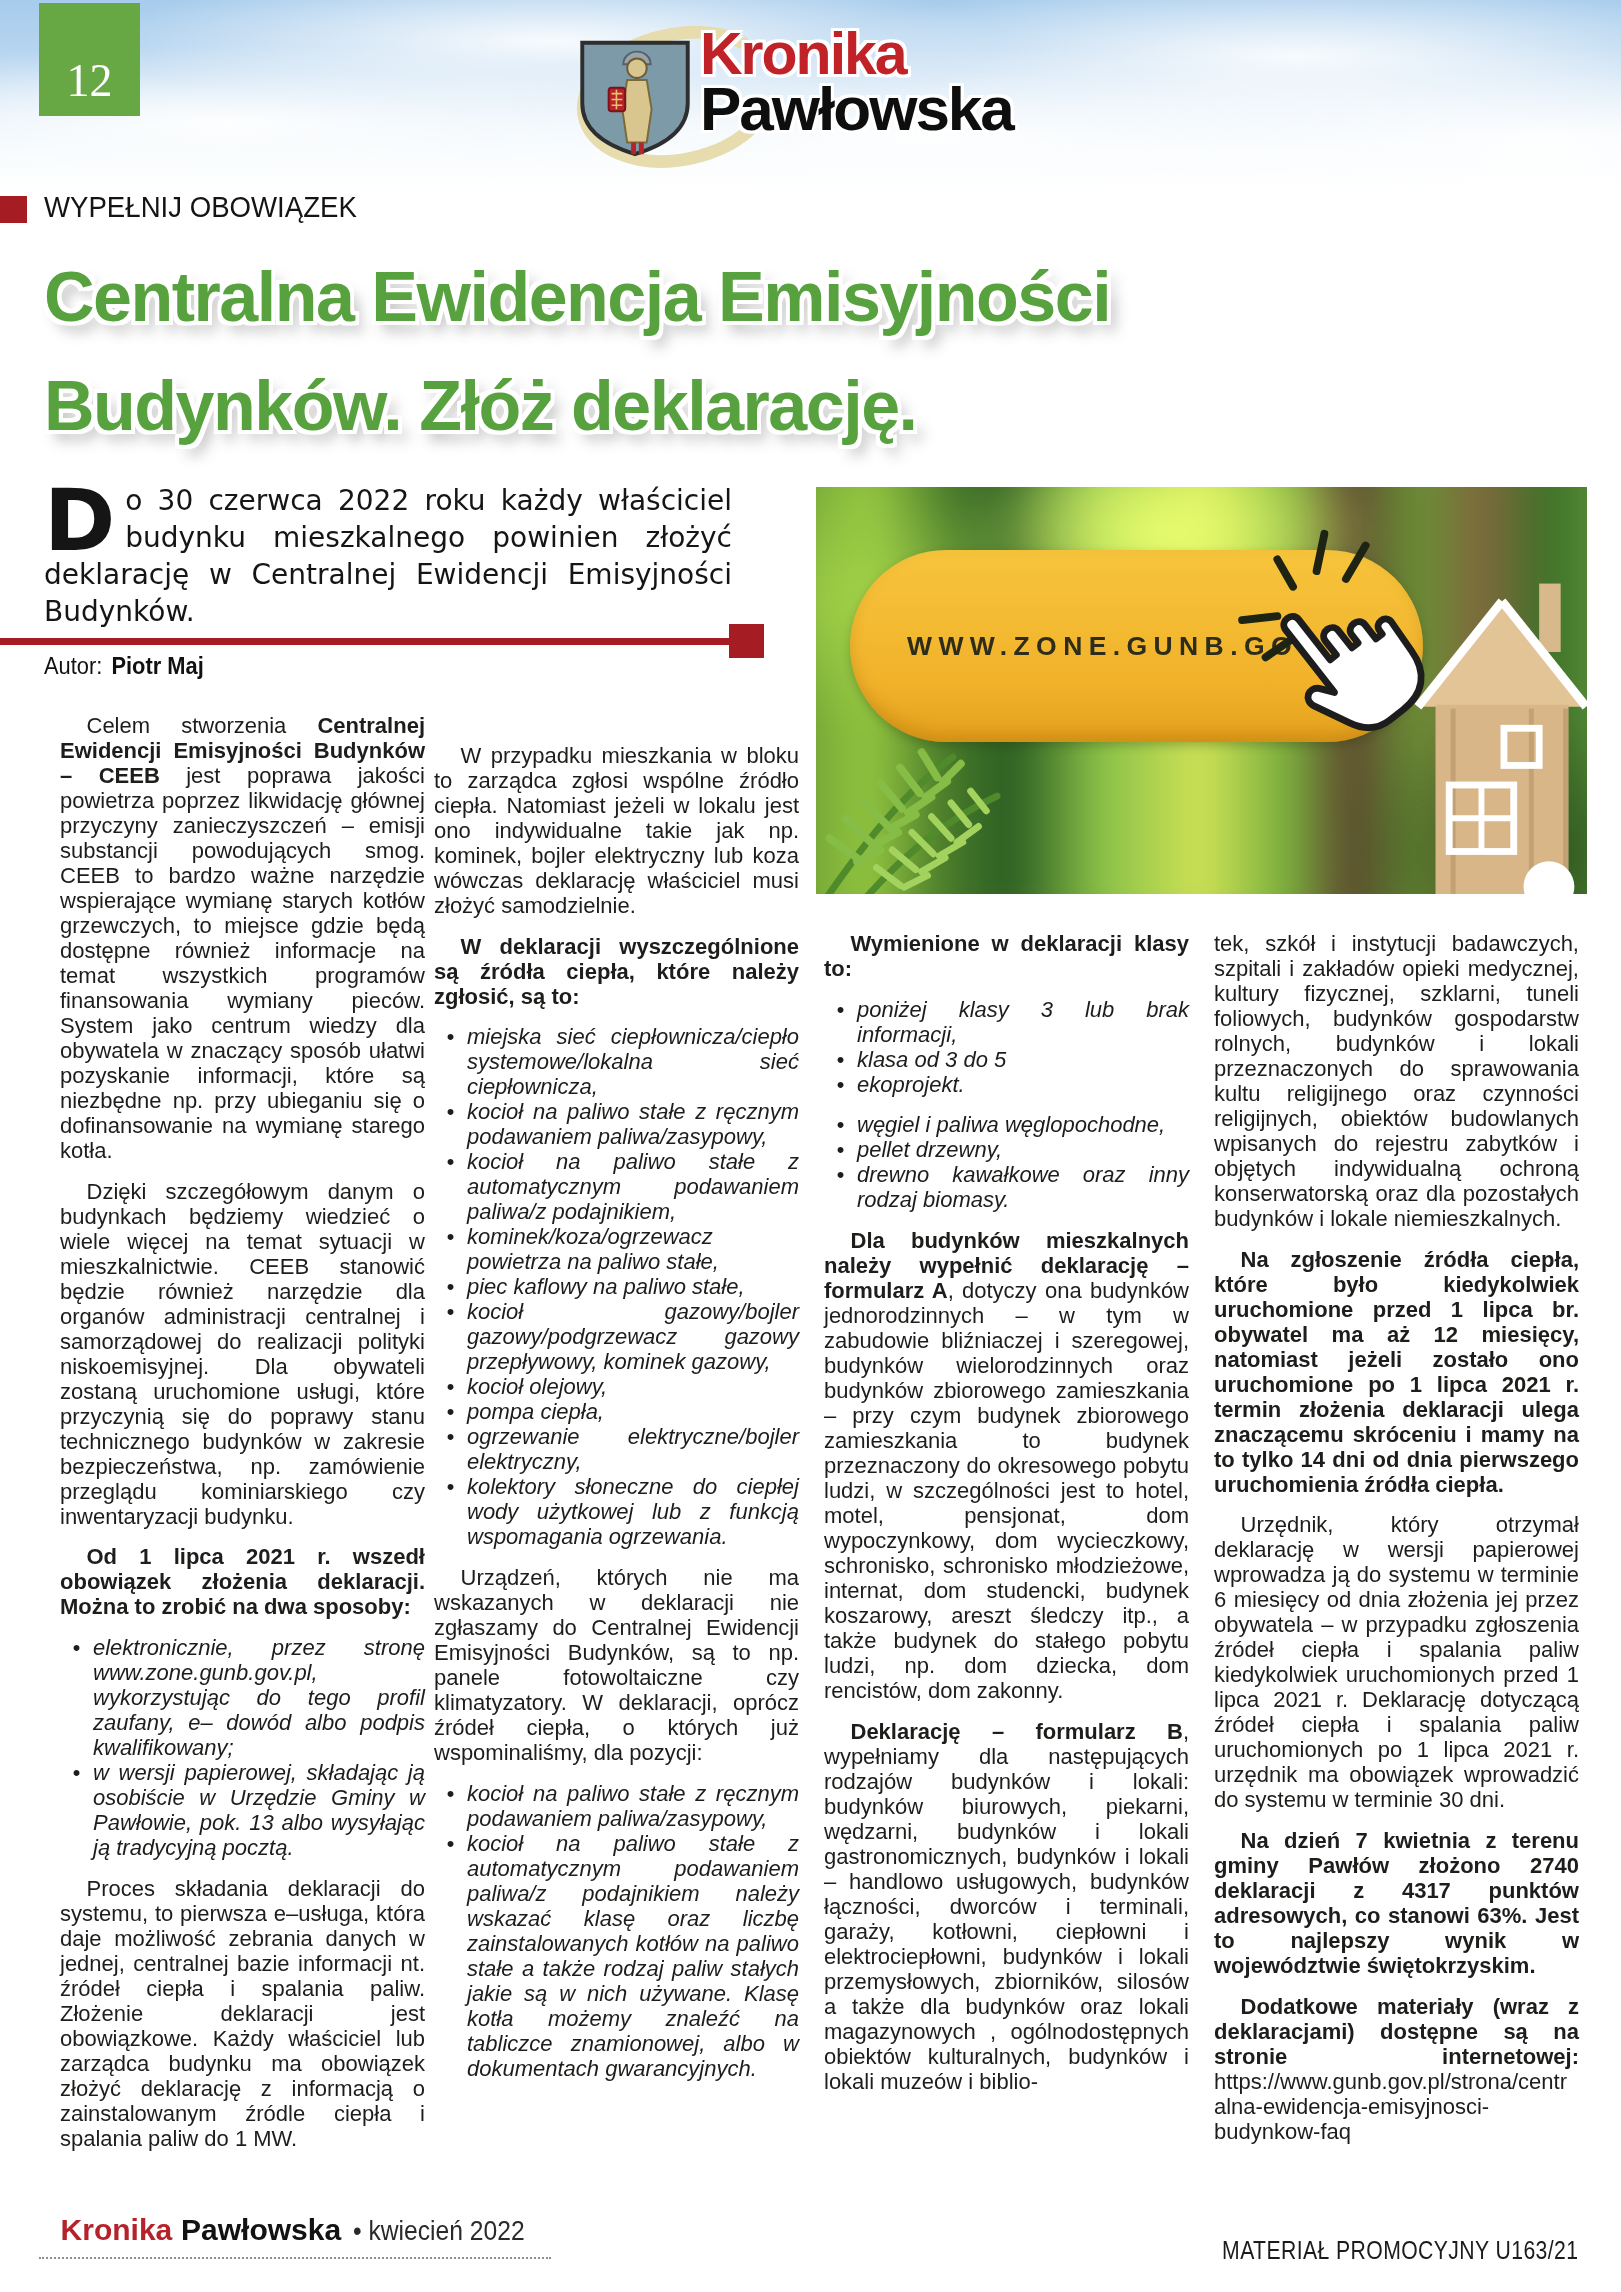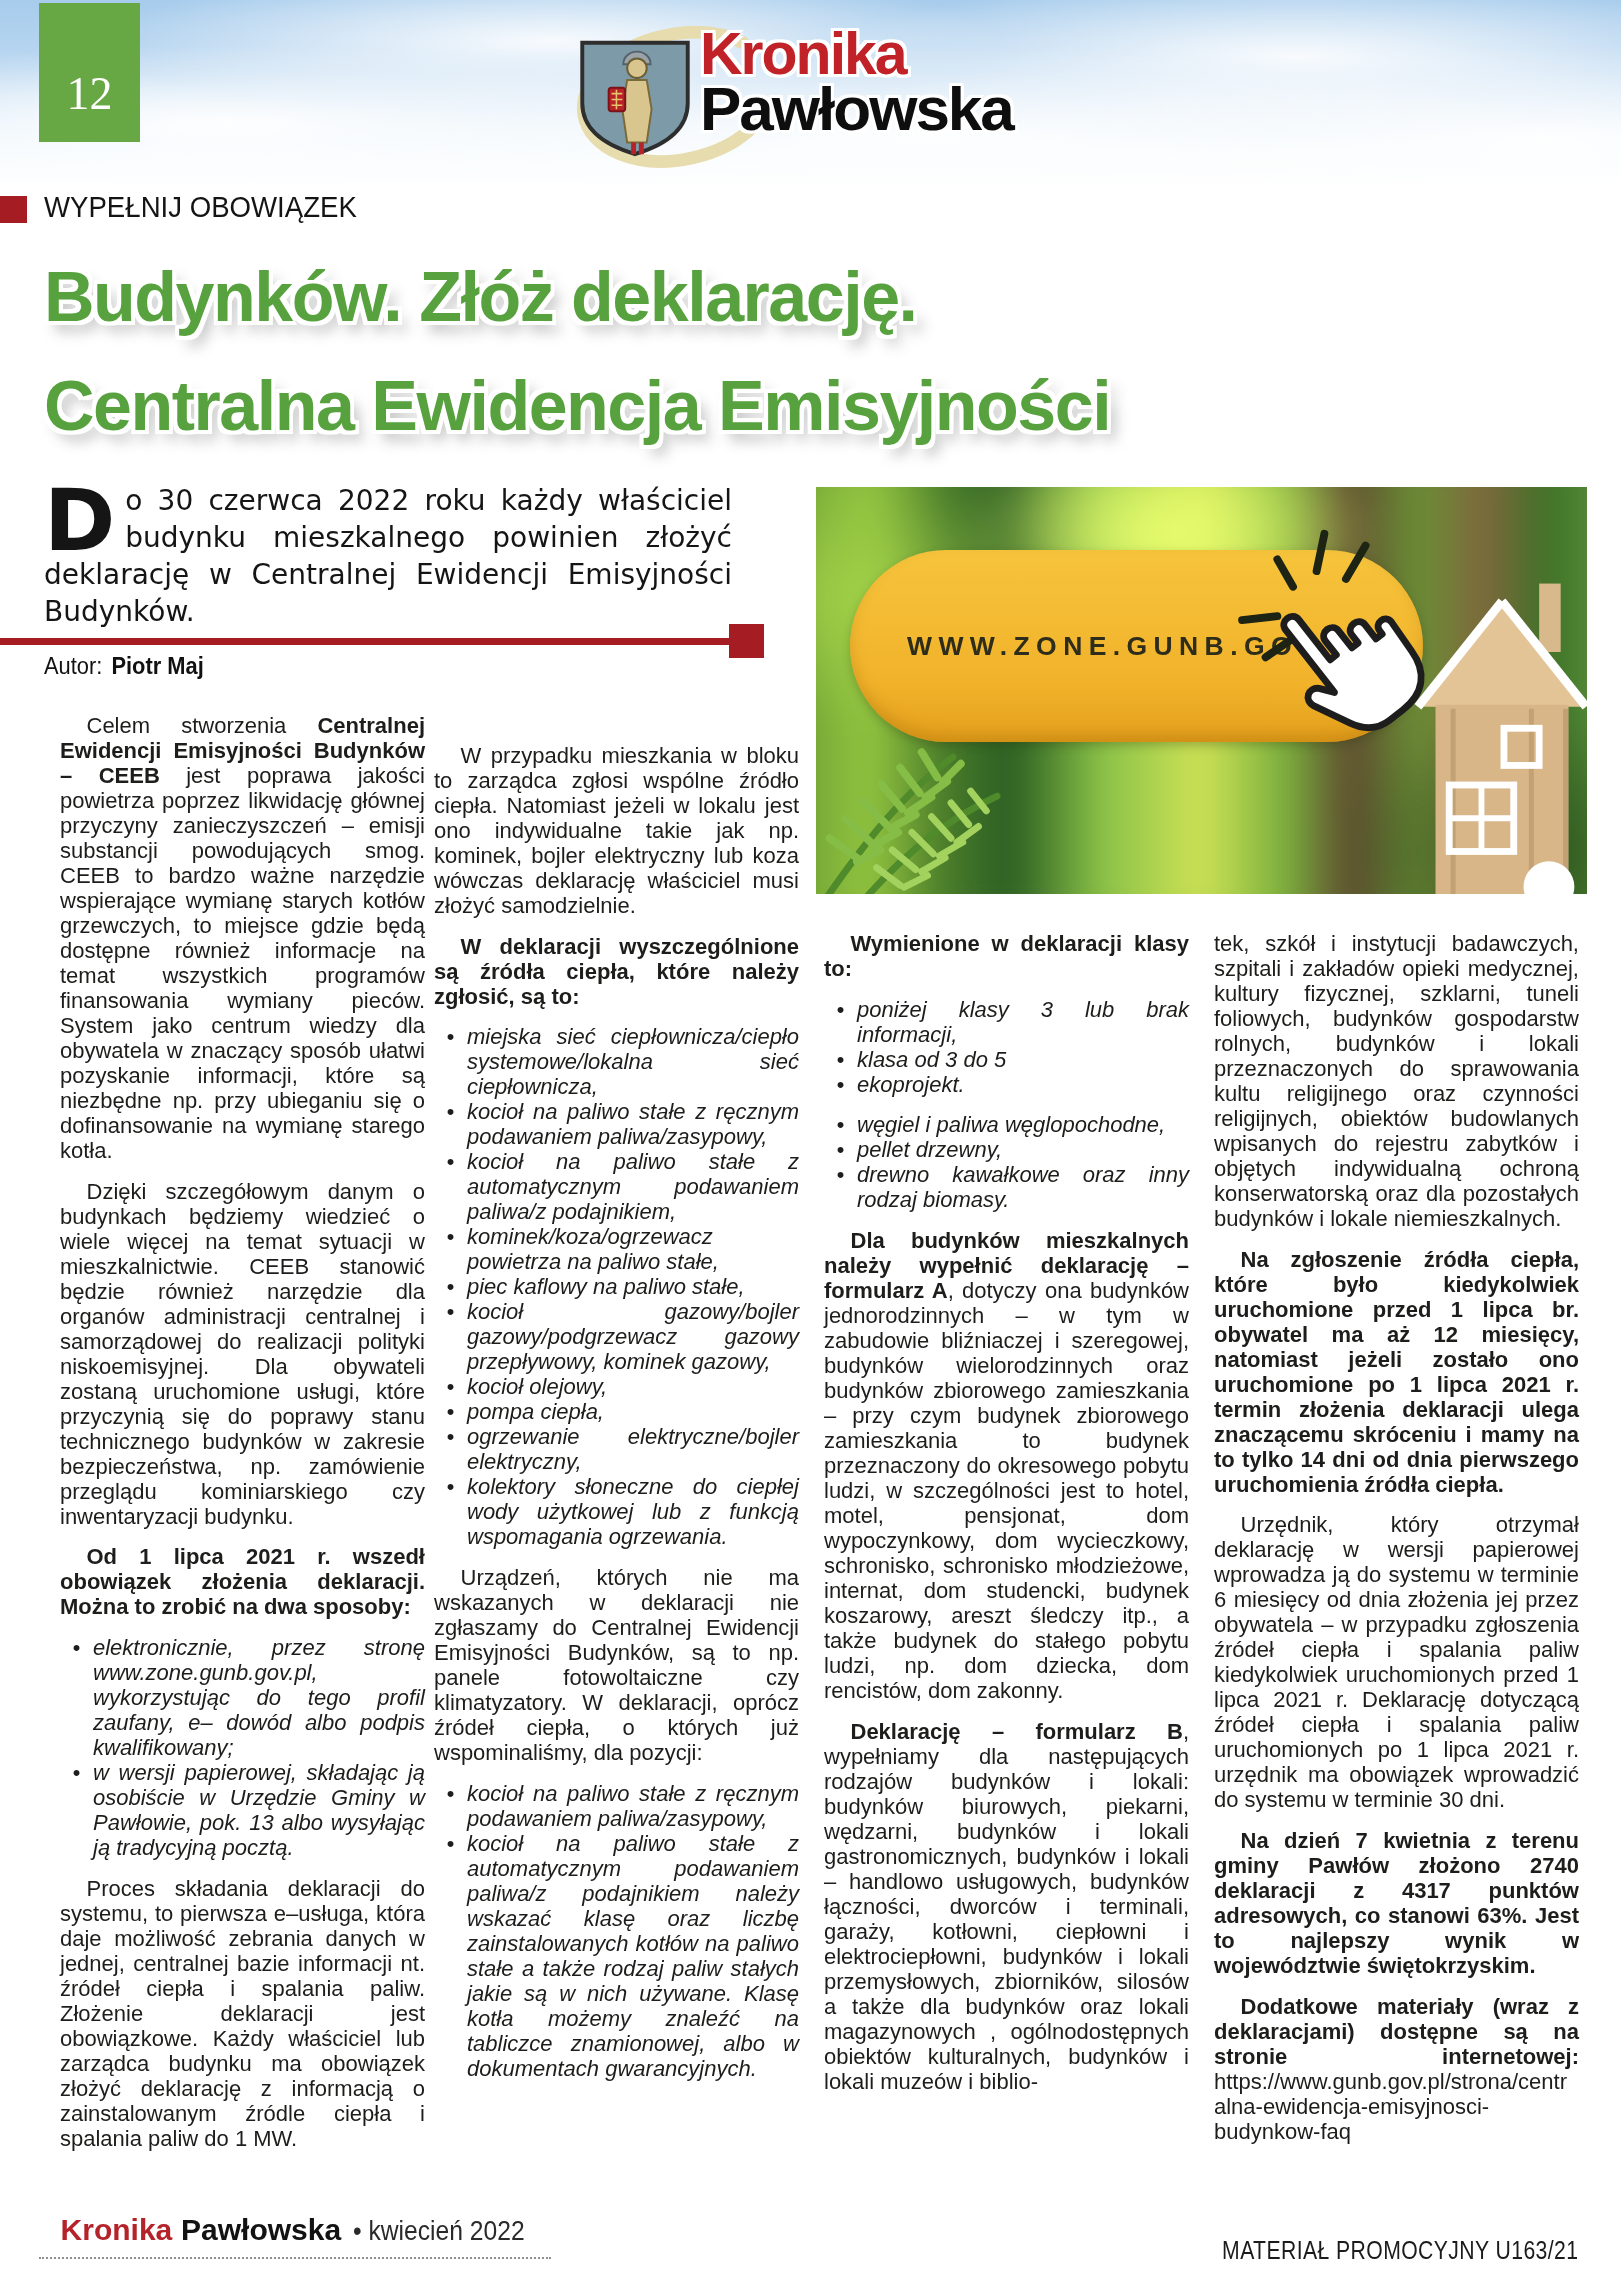--- a/index.html
+++ b/index.html
@@ -8,21 +8,21 @@
 
   
   #sky{position:absolute;left:0;top:0;width:1621px;height:188px;
     background:
       radial-gradient(48% 60% at 14% 66%, rgba(255,255,255,.95), rgba(255,255,255,0) 70%),
       radial-gradient(40% 55% at 34% 22%, rgba(255,255,255,.9), rgba(255,255,255,0) 70%),
       radial-gradient(55% 65% at 57% 72%, rgba(255,255,255,.95), rgba(255,255,255,0) 72%),
       radial-gradient(42% 60% at 80% 30%, rgba(255,255,255,.9), rgba(255,255,255,0) 70%),
       radial-gradient(45% 70% at 95% 75%, rgba(255,255,255,.95), rgba(255,255,255,0) 72%),
       linear-gradient(180deg,#a7ccec 0%,#bcd8f1 38%,#dcebf8 62%,#f4fafd 82%,#ffffff 100%);}
-  #page-box{position:absolute;left:39px;top:2.9px;width:101px;height:139px;background:var(--box-green);
+  #page-box{position:absolute;left:39px;top:2.9px;width:101px;height:113px;background:var(--box-green);
     color:#fff;font-family:"Liberation Serif",serif;font-size:46px;
     display:flex;justify-content:center;align-items:center;padding-top:43px;box-sizing:border-box;}
   #logo{position:absolute;left:529px;top:19.6px;width:667px;height:157px;}
   .brand-top{position:absolute;left:171px;top:0px;font-size:59px;font-weight:700;letter-spacing:-2px;
     color:var(--brand-red);
     text-shadow:-2.9px -2.9px 0 #fff,2.9px -2.9px 0 #fff,-2.9px 2.9px 0 #fff,2.9px 2.9px 0 #fff,0 -2.9px 0 #fff,0 2.9px 0 #fff,-2.9px 0 0 #fff,2.9px 0 0 #fff;}
   .brand-bottom{position:absolute;left:171px;top:53px;font-size:62px;font-weight:700;letter-spacing:-2px;
     color:#0e0e0e;
     text-shadow:-2.9px -2.9px 0 #fff,2.9px -2.9px 0 #fff,-2.9px 2.9px 0 #fff,2.9px 2.9px 0 #fff,0 -2.9px 0 #fff,0 2.9px 0 #fff,-2.9px 0 0 #fff,2.9px 0 0 #fff;}
 
@@ -110,22 +110,22 @@
       <path d="M56 110 h5 v12 h-5 Z M64 110 h5 v12 h-5 Z" fill="#b8232a"></path>
     </svg>
     <div class="brand-top">Kronika</div>
     <div class="brand-bottom">Pawłowska</div>
   </div>
 
   <div id="kicker-square"></div>
   <div id="kicker">WYPEŁNIJ OBOWIĄZEK</div>
 
   <div id="title">
+    <div class="title-line">Centralna Ewidencja Emisyjności</div>
     <div class="title-line">Budynków. Złóż deklarację.</div>
-    <div class="title-line">Centralna Ewidencja Emisyjności</div>
   </div>
 
   <div id="lead">
     <span class="dropcap">D</span><span>o 30 czerwca 2022 roku każdy właściciel budynku mieszkalnego powinien złożyć deklarację w Centralnej Ewidencji Emisyjności Budynków.</span>
   </div>
   <div id="lead-rule"></div>
   <div id="lead-rule-sq"></div>
   <div id="byline">
     <span>Autor:</span><span class="name">Piotr Maj</span>
   </div>

